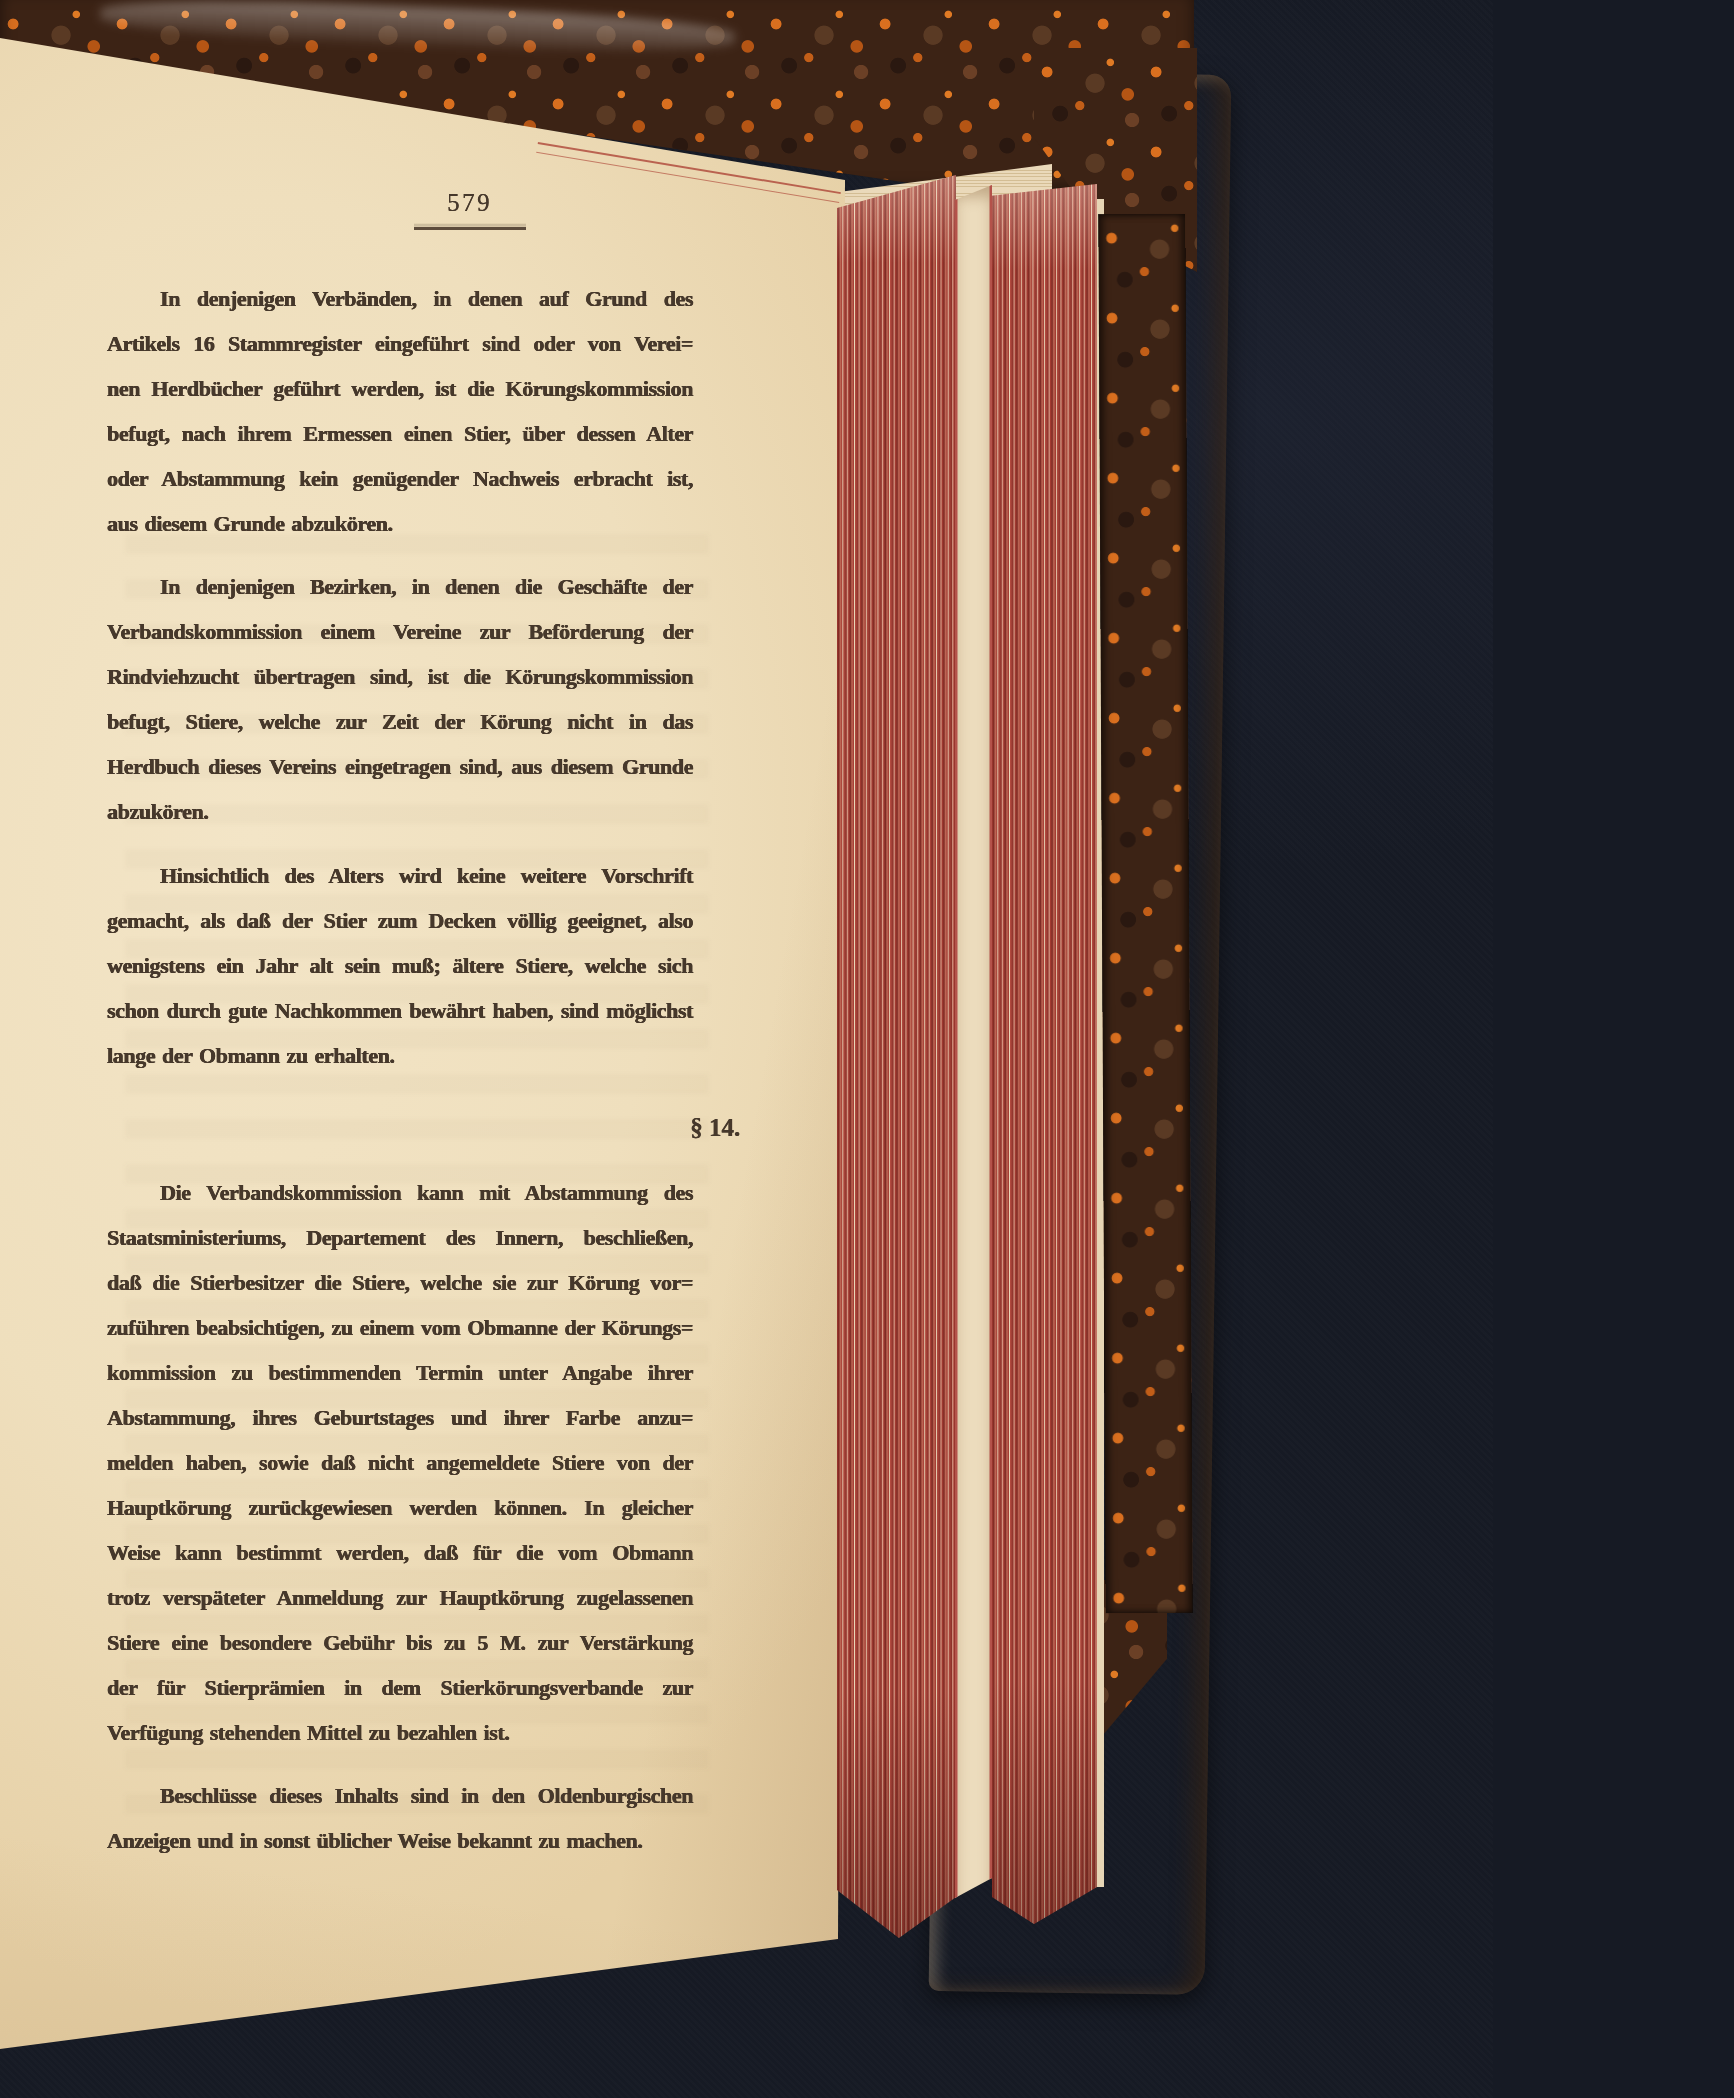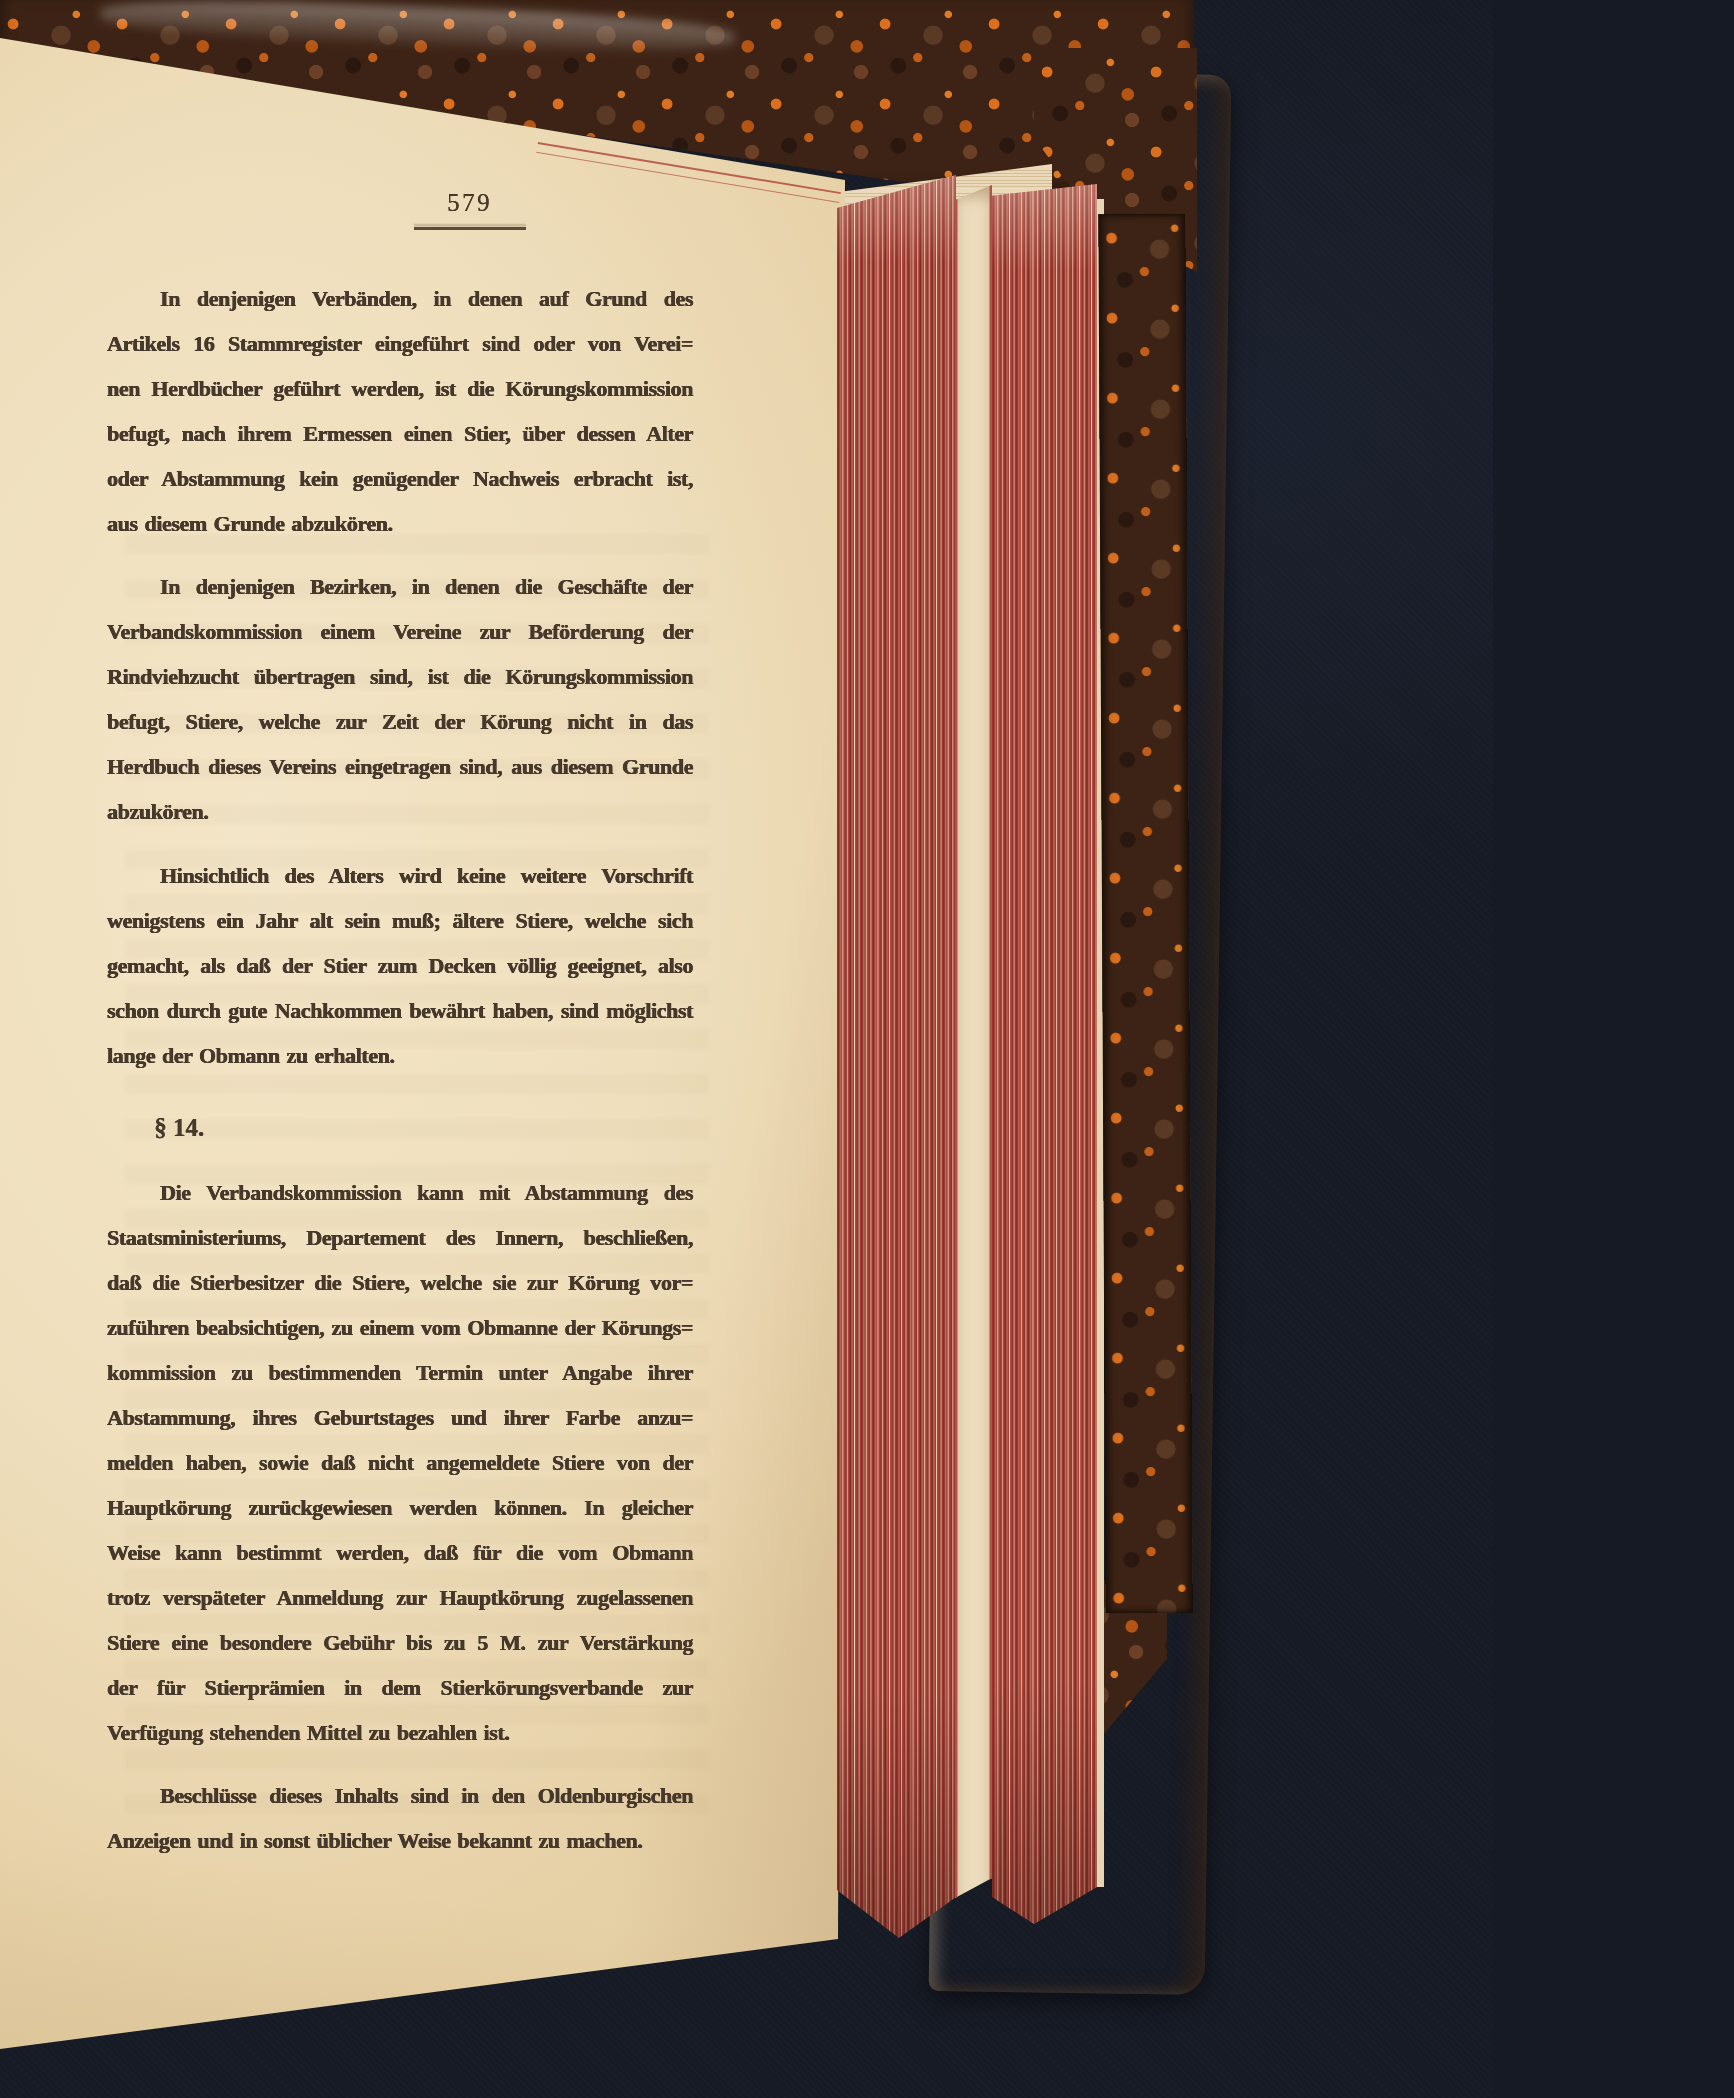--- a/index.html
+++ b/index.html
@@ -93,21 +93,21 @@
     color:var(--ink);text-shadow:0.3px 0 0 currentColor;}
   .pageno-rule{width:112px;height:2.5px;margin:10px auto 0;transform:translateX(47px);
     background:var(--rule);box-shadow:0 -3.3px 0 rgba(93,76,60,.22);}
   .text-column{position:absolute;left:107px;top:276px;width:586px;z-index:7;color:var(--ink);font-weight:bold;}
   .para{margin:0 0 18.4px 0;}
   .line{font-size:22px;line-height:45px;letter-spacing:-0.4px;word-spacing:1.7px;white-space:normal;
     text-align:justify;text-align-last:justify;
     text-shadow:0.4px 0 0 currentColor, -0.2px 0 0 currentColor;}
   .line.first{text-indent:53px;}
   .line.last{text-align-last:left;}
-  .heading{margin:27px 0 20px 0;text-align:left;font-size:25px;line-height:45px;
+  .heading{margin:27px 0 20px 0;text-align:right;font-size:25px;line-height:45px;
     transform:translateX(47px);text-shadow:0.4px 0 0 currentColor;}
 </style>
 </head>
 <body>
 
 <div id="canvas">
 
   <div class="leather-panel"></div>
   <div class="topleft-leather"></div>
   <div class="top-band marble"></div>
@@ -140,22 +140,22 @@
         <div class="para">
           <div class="line first">In denjenigen Bezirken, in denen die Geschäfte der</div>
           <div class="line">Verbandskommission einem Vereine zur Beförderung der</div>
           <div class="line">Rindviehzucht übertragen sind, ist die Körungskommission</div>
           <div class="line">befugt, Stiere, welche zur Zeit der Körung nicht in das</div>
           <div class="line">Herdbuch dieses Vereins eingetragen sind, aus diesem Grunde</div>
           <div class="line last">abzukören.</div>
         </div>
         <div class="para">
           <div class="line first">Hinsichtlich des Alters wird keine weitere Vorschrift</div>
+          <div class="line">gemacht, als daß der Stier zum Decken völlig geeignet, also</div>
           <div class="line">wenigstens ein Jahr alt sein muß; ältere Stiere, welche sich</div>
-          <div class="line">gemacht, als daß der Stier zum Decken völlig geeignet, also</div>
           <div class="line">schon durch gute Nachkommen bewährt haben, sind möglichst</div>
           <div class="line last">lange der Obmann zu erhalten.</div>
         </div>
         <div class="heading">§ 14.</div>
         <div class="para">
           <div class="line first">Die Verbandskommission kann mit Abstammung des</div>
           <div class="line">Staatsministeriums, Departement des Innern, beschließen,</div>
           <div class="line">daß die Stierbesitzer die Stiere, welche sie zur Körung vor=</div>
           <div class="line">zuführen beabsichtigen, zu einem vom Obmanne der Körungs=</div>
           <div class="line">kommission zu bestimmenden Termin unter Angabe ihrer</div>

